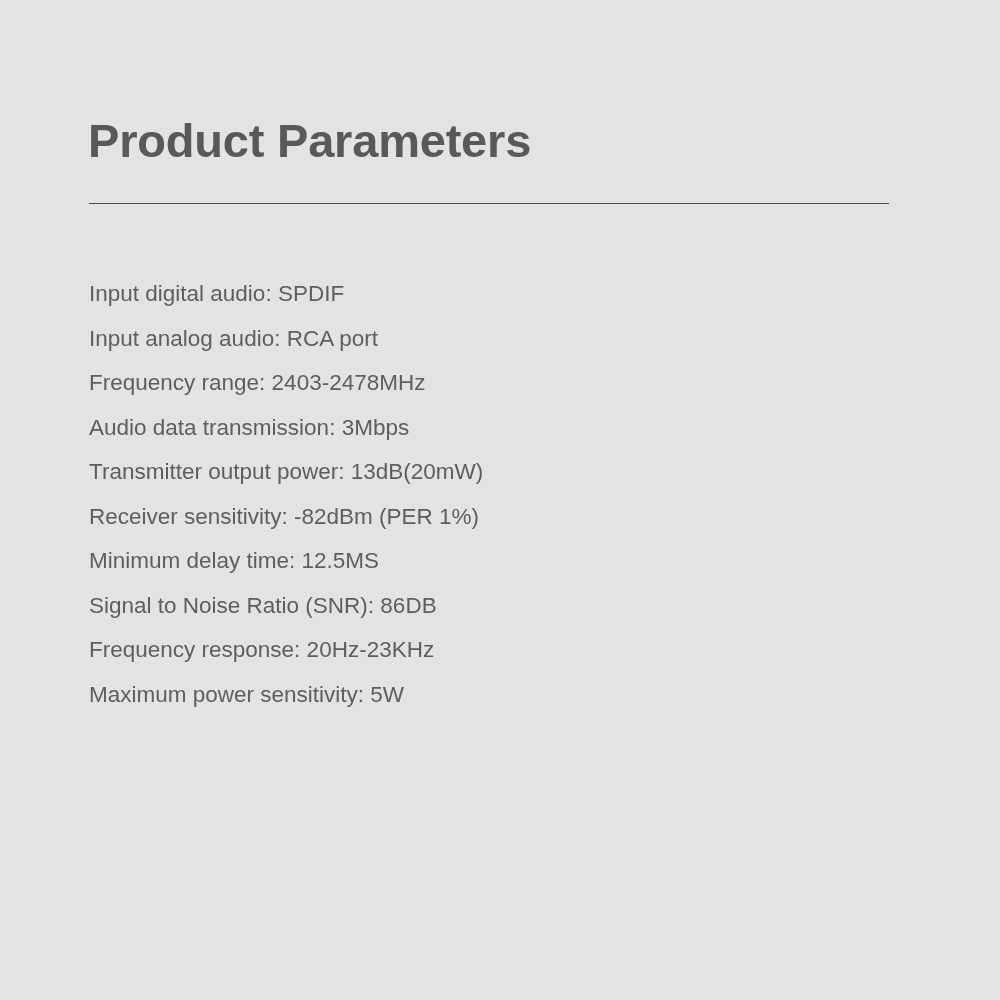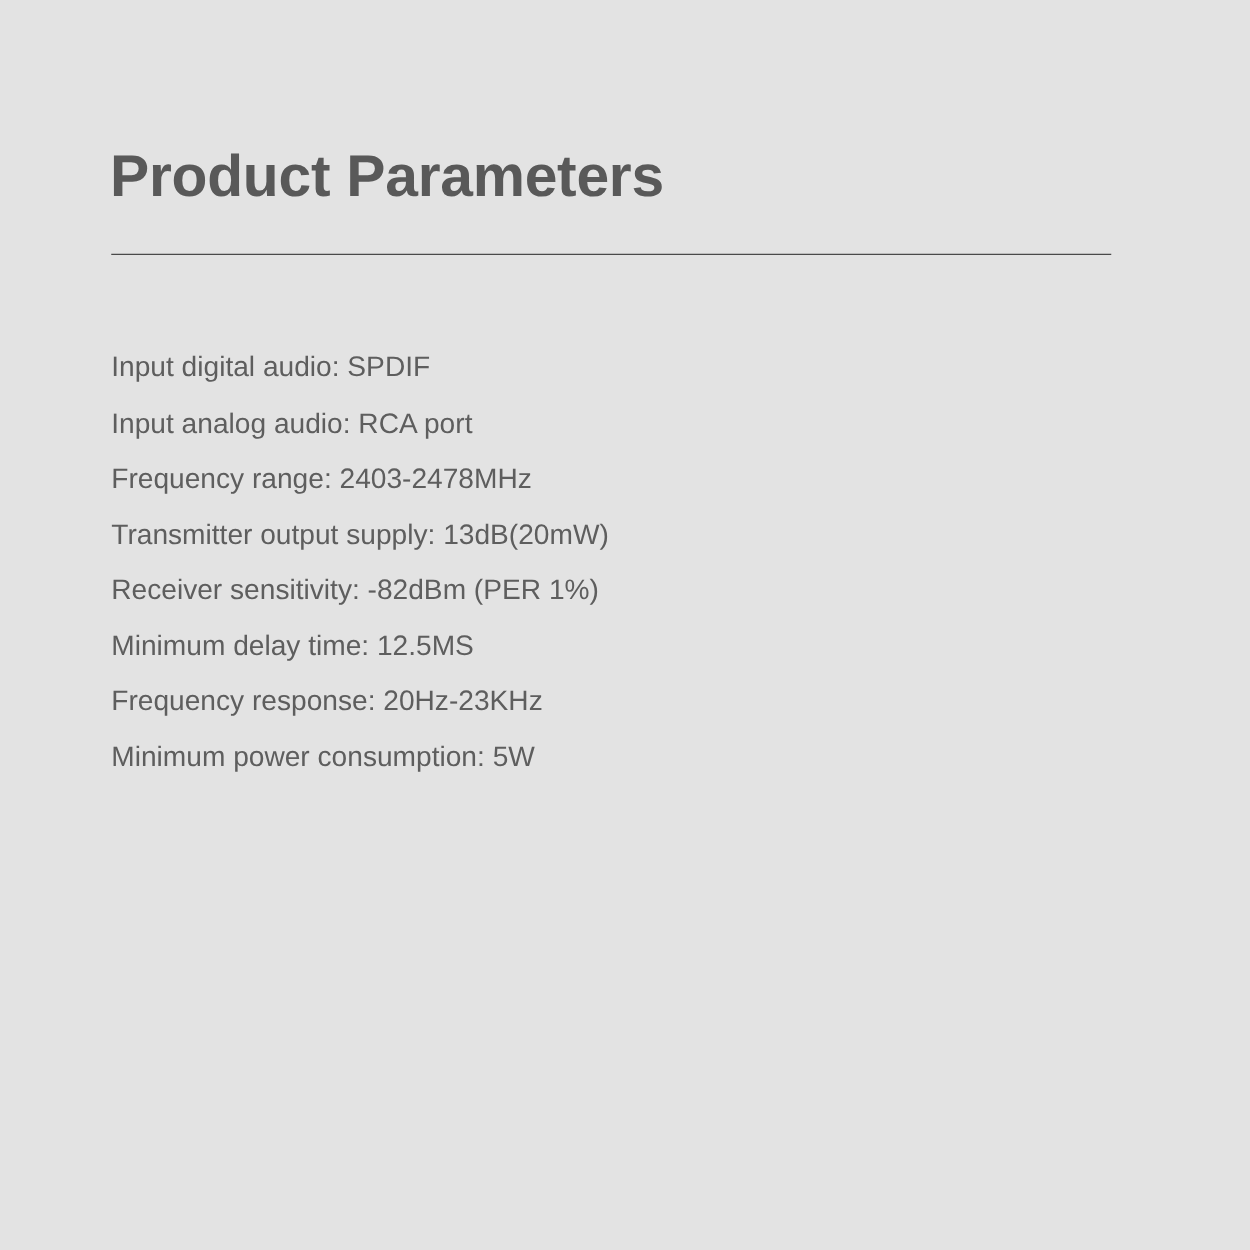--- a/index.html
+++ b/index.html
@@ -61,20 +61,22 @@
 <div class="page">
 
   <h1 class="title">Product Parameters</h1>
 
   <div class="divider"></div>
 
   <ul class="spec-list">
     <li class="spec-item">Input digital audio: SPDIF</li>
     <li class="spec-item">Input analog audio: RCA port</li>
     <li class="spec-item">Frequency range: 2403-2478MHz</li>
-    <li class="spec-item">Transmitter output supply: 13dB(20mW)</li>
+    <li class="spec-item">Audio data transmission: 3Mbps</li>
+    <li class="spec-item">Transmitter output power: 13dB(20mW)</li>
     <li class="spec-item">Receiver sensitivity: -82dBm (PER 1%)</li>
     <li class="spec-item">Minimum delay time: 12.5MS</li>
+    <li class="spec-item">Signal to Noise Ratio (SNR): 86DB</li>
     <li class="spec-item">Frequency response: 20Hz-23KHz</li>
-    <li class="spec-item">Minimum power consumption: 5W</li>
+    <li class="spec-item">Maximum power sensitivity: 5W</li>
   </ul>
 
 </div>
 
 </body></html>

